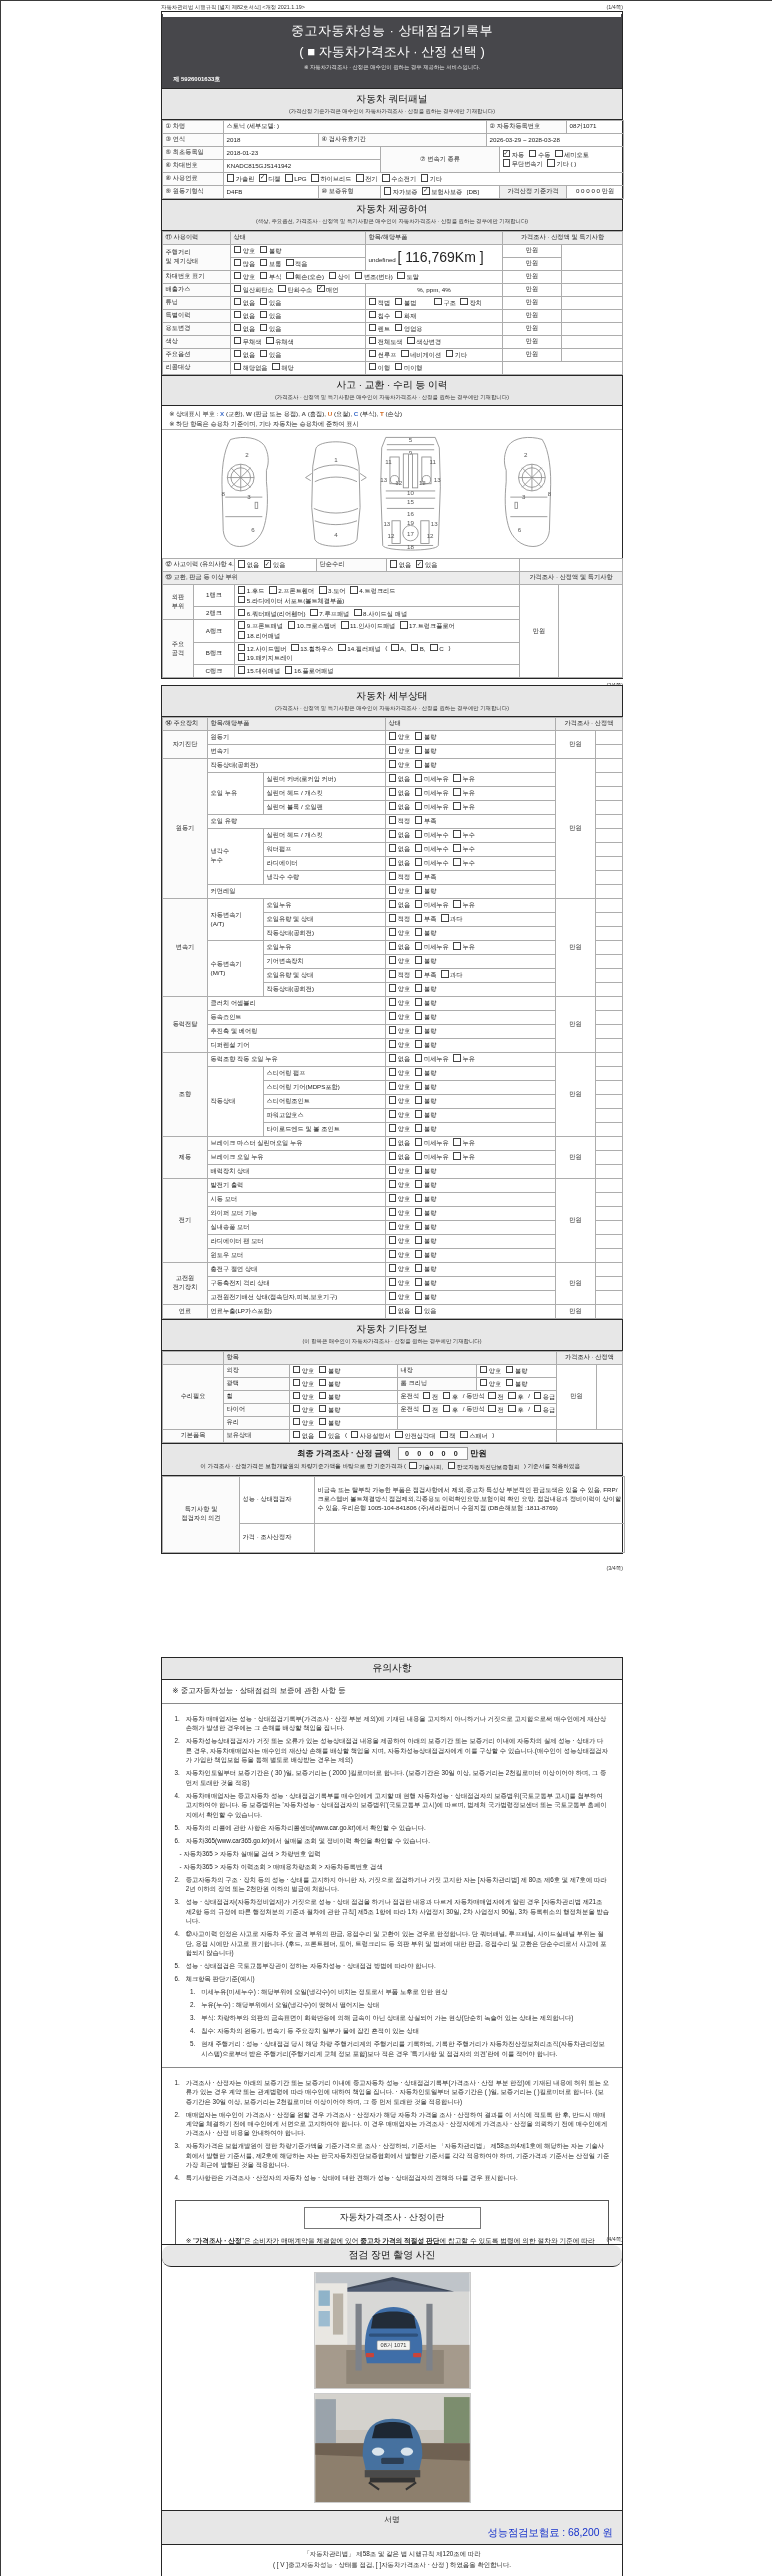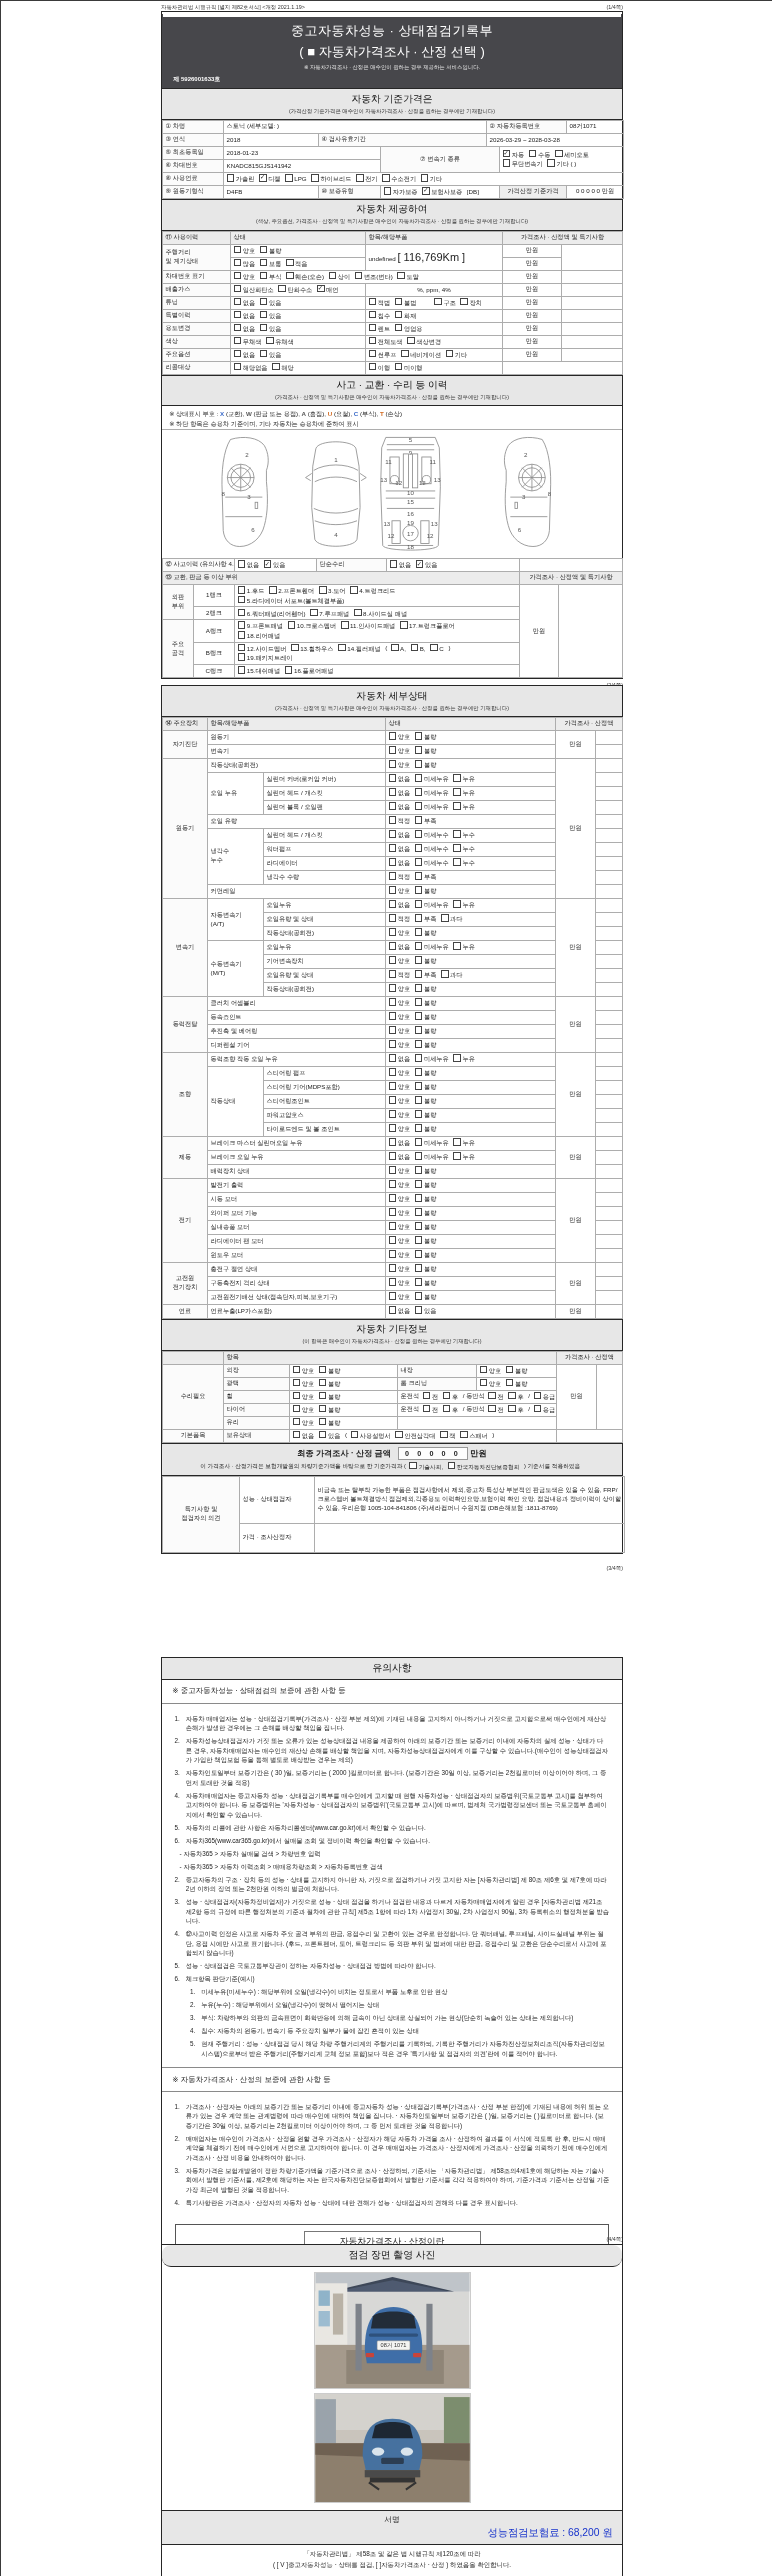--- a/index.html
+++ b/index.html
@@ -33,21 +33,21 @@
   td.wrap{white-space:normal;}
   .strongtop td{border-top:1px solid #555;}
   
   .cb{display:inline-block;width:5.7px;height:5.7px;border:0.7px solid #444;background:#fff;vertical-align:-1px;margin-right:1.5px;position:relative;}
   .cb.ck::after{content:"✓";position:absolute;left:0px;top:-1.5px;font-size:6.2px;font-weight:bold;color:#222;}
   .opt{margin-right:4.6px;display:inline-block;}
   .gap{display:inline-block;width:13.4px;}
   
   .legend{font-size:6.2px;padding:3.1px 7.2px 1px 7.2px;line-height:1.5;}
   .diagram{text-align:center;border-top:0.5px solid #adadad;}
-  .mileage-num{font-size:11px;text-align:right;}
+  .mileage-num{font-size:14px;text-align:right;}
   .digitbox{display:inline-block;border:0.5px solid #999;background:#fdfdfd;padding:1px 6.2px;letter-spacing:3.1px;font-size:7.2px;}
   
   .final-band{background:#e7e7e7;border-top:1px solid #262626;border-bottom:1px solid #262626;text-align:center;padding:3.1px 0;}
   .final-line{font-size:8.2px;font-weight:bold;}
   .final-note{font-size:5.7px;margin-top:2.1px;}
   
   .notice-h{font-size:7.5px;font-weight:normal;padding:6.7px 10.3px;border-bottom:0.5px solid #8a8a8a;}
   .notice-body{padding:6.2px 12.4px 5.2px 12.4px;border-bottom:0.5px solid #8a8a8a;}
   .nitem{font-size:6.3px;line-height:1.5;margin:3.6px 0;display:flex;}
   .nitem .num{width:11.3px;flex:none;}
@@ -82,21 +82,21 @@
     <div class="page p1">
       <div class="dark-band">
         <div class="white-strip"></div>
         <div class="t1">중고자동차성능 · 상태점검기록부</div>
         <div class="t2">( ■ 자동차가격조사 · 산정 선택 )</div>
         <div class="t3">※ 자동차가격조사 · 산정은 매수인이 원하는 경우 제공하는 서비스입니다.</div>
         <div class="docno">제 5926001633호</div>
       </div>
 
       <div class="band">
-        <div class="band-title">자동차 기준가격은</div>
+        <div class="band-title">자동차 쿼터패널</div>
         <div class="band-note">(가격산정 기준가격은 매수인이 자동차가격조사 · 산정을 원하는 경우에만 기재합니다)</div>
       </div>
       <table id="basic-table">
           <colgroup>
             <col style="width: 61px;">
             <col style="width: 95px;">
             <col style="width: 62px;">
             <col style="width: 106px;">
             <col style="width: 13px;">
             <col style="width: 67px;">
@@ -789,21 +789,20 @@
           </div>
           <div class="nitem nsub">
             <span class="num">4.</span>
             <span class="txt">침수: 자동차의 원동기, 변속기 등 주요장치 일부가 물에 잠긴 흔적이 있는 상태</span>
           </div>
           <div class="nitem nsub">
             <span class="num">5.</span>
             <span class="txt">현재 주행거리 : 성능 · 상태점검 당시 해당 차량 주행거리계의 주행거리를 기록하되, 기록한 주행거리가 자동차전산정보처리조직(자동차관리정보시스템)으로부터 받은 주행거리(주행거리계 교체 정보 포함)보다 적은 경우 '특기사항 및 점검자의 의견'란에 이를 적어야 합니다.</span>
           </div>
         </div>
-      <div class="notice-h">※ 자동차가격조사 · 산정의 보증에 관한 사항 등</div>
       <div class="notice-body" id="notice-c" style="border-bottom:none;">
           <div class="nitem">
             <span class="num">1.</span>
             <span class="txt">가격조사 · 산정자는 아래의 보증기간 또는 보증거리 이내에 중고자동차 성능 · 상태점검기록부(가격조사 · 산정 부분 한정)에 기재된 내용에 허위 또는 오류가 있는 경우 계약 또는 관계법령에 따라 매수인에 대하여 책임을 집니다.  · 자동차인도일부터 보증기간은 (      )일, 보증거리는 (      )킬로미터로 합니다. (보증기간은 30일 이상, 보증거리는 2천킬로미터 이상이어야 하며, 그 중 먼저 도래한 것을 적용합니다)</span>
           </div>
           <div class="nitem">
             <span class="num">2.</span>
             <span class="txt">매매업자는 매수인이 가격조사 · 산정을 원할 경우 가격조사 · 산정자가 해당 자동차 가격을 조사 · 산정하여 결과를 이 서식에 적도록 한 후, 반드시 매매계약을 체결하기 전에 매수인에게 서면으로 고지하여야 합니다. 이 경우 매매업자는 가격조사 · 산정자에게 가격조사 · 산정을 의뢰하기 전에 매수인에게 가격조사 · 산정 비용을 안내하여야 합니다.</span>
           </div>
           <div class="nitem">

